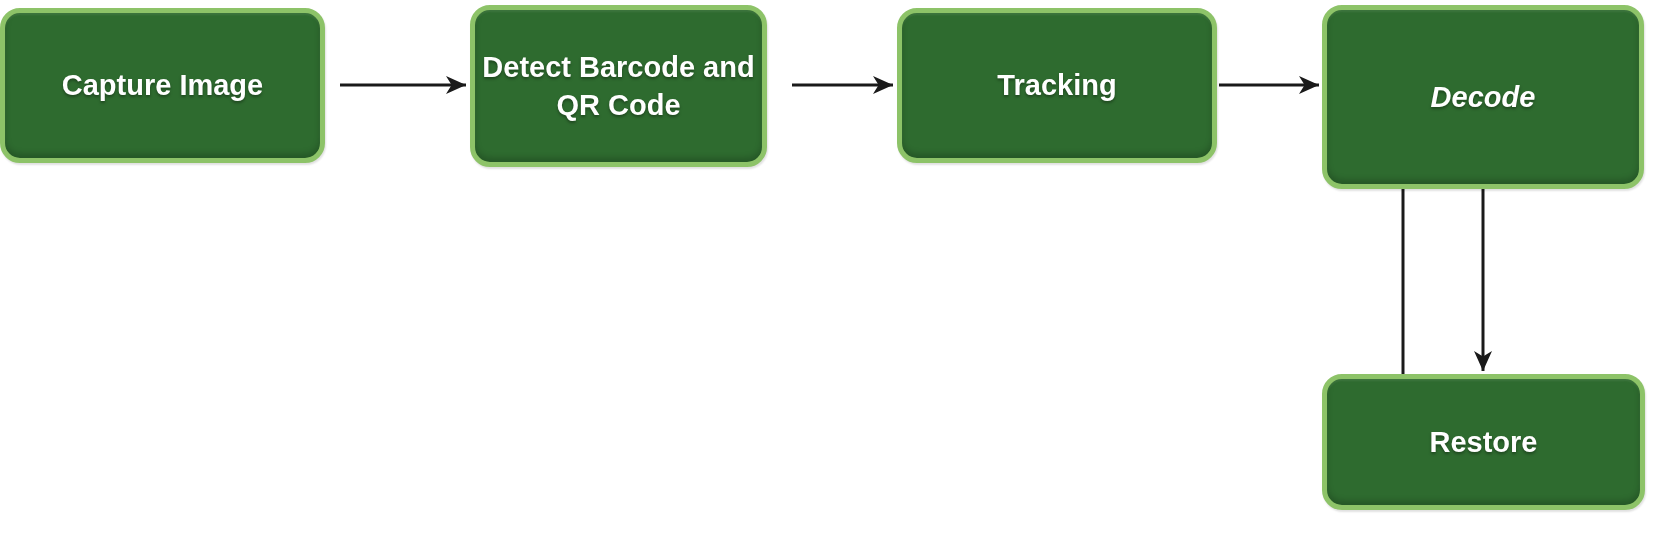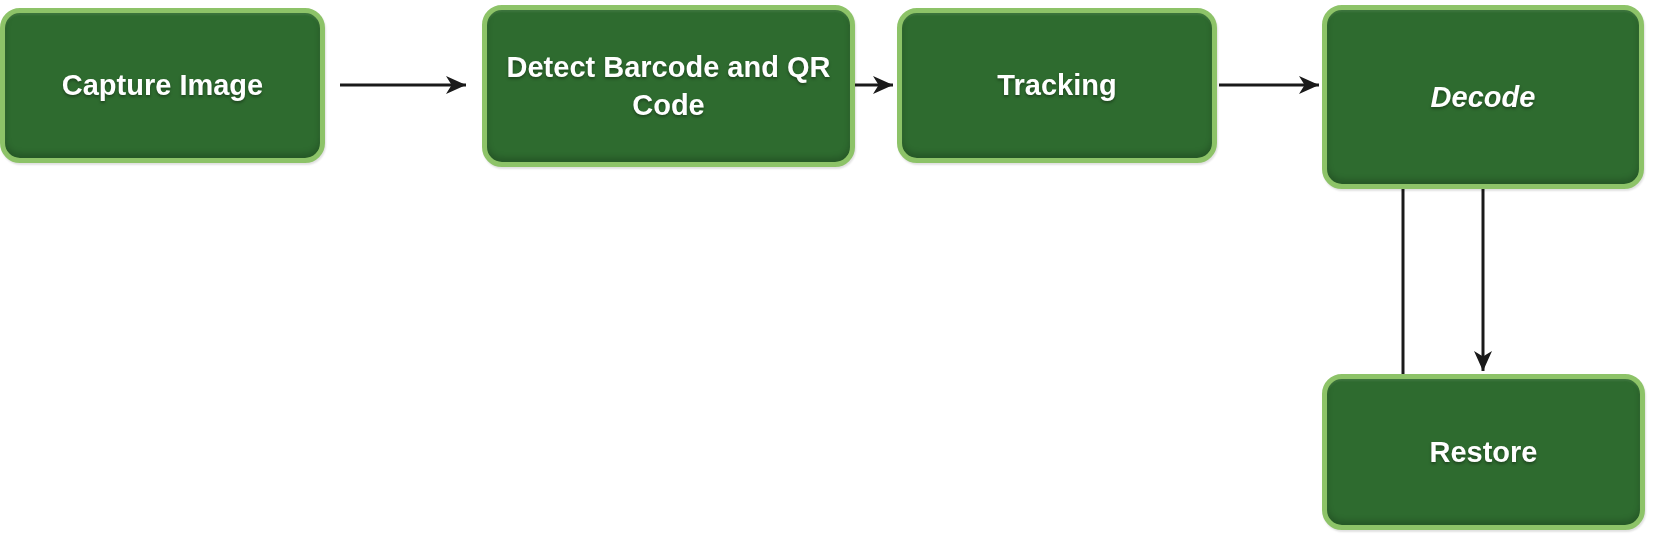--- a/index.html
+++ b/index.html
@@ -44,24 +44,24 @@
     color: var(--node-text, #ffffff);
     font-weight: bold;
     font-size: 29px;
     line-height: 1.32;
     text-shadow: 0 2px 3px rgba(0, 0, 0, 0.35);
     box-shadow: inset 0 -4px 6px rgba(0, 0, 0, 0.20),
                 inset 0 2px 2px rgba(255, 255, 255, 0.08),
                 1px 2px 2px rgba(0, 0, 0, 0.12);
   }
   .node-capture  { left: 0;   top: 8px;   width: 325px; height: 155px; }
-  .node-detect   { left: 470px;  top: 5px;   width: 373px; height: 162px; padding: 0 1px; margin-left: 12px; }
+  .node-detect   { left: 470px;  top: 5px;   width: 297px; height: 162px; padding: 0 1px; }
   .node-tracking { left: 897px;  top: 8px;   width: 320px; height: 155px; text-align: right; }
   .node-decode   { left: 1322px; top: 5px;   width: 322px; height: 184px; font-style: italic; }
-  .node-restore  { left: 1322px; top: 374px; width: 323px; height: 156px; }
+  .node-restore  { left: 1322px; top: 374px; width: 323px; height: 136px; }
 </style>
 </head>
 <body>
 
 <div class="canvas">
 
   <svg class="arrows" viewBox="0 0 1655 553" xmlns="http://www.w3.org/2000/svg">
     <defs>
       <marker id="arrowhead" viewBox="0 0 10 10" refX="10" refY="5" markerWidth="24" markerHeight="20" markerUnits="userSpaceOnUse" orient="auto">
         <path class="arrowhead-shape" d="M0,0.5 L10,5 L0,9.5 L2.8,5 Z"></path>

